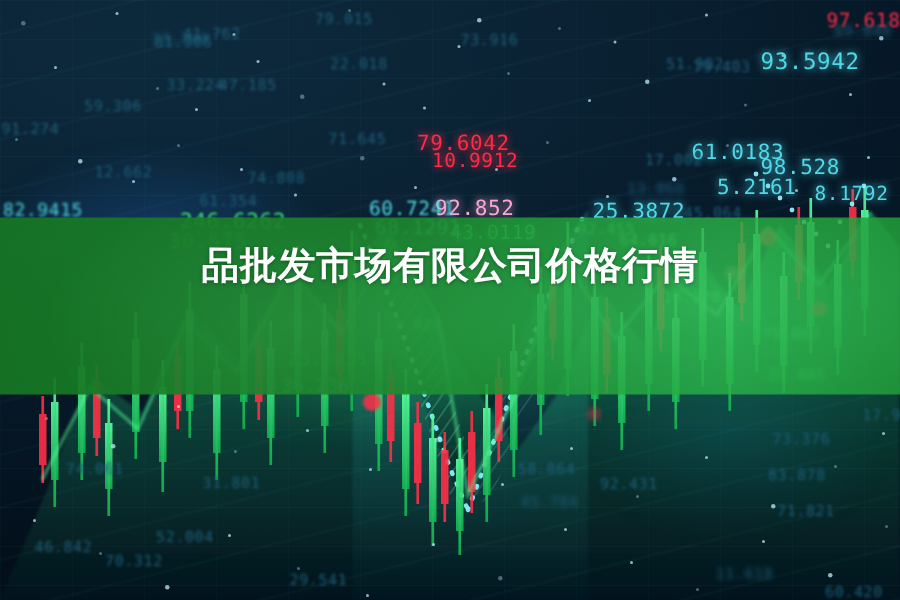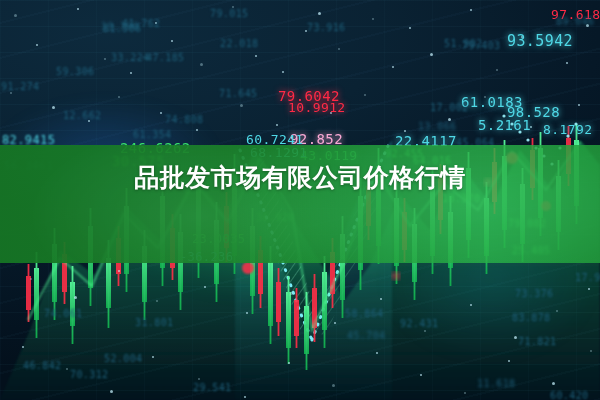--- a/index.html
+++ b/index.html
@@ -415,21 +415,21 @@
       <span class="num cy glow" style="left: 461px; top: 94px; font-size: 14px;">61.0183</span>
       <span class="num cy glow" style="left: 507px; top: 104px; font-size: 14px;">98.528</span>
       <span class="num cy glow" style="left: 478px; top: 117px; font-size: 14px;">5.2161</span>
       <span class="num cy glow" style="left: 543px; top: 122px; font-size: 13px;">8.1792</span>
       <span class="num red glow" style="left: 278px; top: 88px; font-size: 14px;">79.6042</span>
       <span class="num red glow" style="left: 288px; top: 100px; font-size: 13px; text-align: right;">10.9912</span>
       <span class="num wh glow" style="left: 290px; top: 131px; font-size: 14px;">92.852</span>
       <span class="num grn glow" style="left: 300px; top: 148px; font-size: 13px;">43.0119</span>
       <span class="num cy blur1" style="left: 246px; top: 132px; font-size: 13px;">60.7241</span>
       <span class="num cy blur1" style="left: 250px; top: 145px; font-size: 13px;">68.1291</span>
-      <span class="num cy glow" style="left: 395px; top: 133px; font-size: 14px;">22.4117</span>
+      <span class="num cy glow" style="left: 395px; top: 133px; font-size: 14px;">25.3872</span>
       <span class="num grn blur1" style="left: 120px; top: 140px; font-size: 14px;">246.6262</span>
       <span class="num grn blur2" style="left: 112px; top: 153px; font-size: 14px;">30.575</span>
       <span class="num grn blur1" style="left: 192px; top: 232px; font-size: 12px;">23.0035</span>
       <span class="num cy blur1" style="left: 180px; top: 250px; font-size: 12px;">-36.236</span>
       <span class="num cy blur2" style="left: 2px; top: 133px; font-size: 12px;">82.9415</span>
       <span class="num dim blur2" style="left: 4px; top: 159px; font-size: 11px;">56.3461</span>
       <span class="num red blur1" style="left: 551px; top: 7px; font-size: 13px;">97.618</span>
       <span class="num dim blur2" style="left: 122px; top: 18px; font-size: 10px;">41.762</span>
       <span class="num dim blur2" style="left: 210px; top: 8px; font-size: 10px;">79.015</span>
       <span class="num dim blur2" style="left: 111px; top: 52px; font-size: 10px;">33.224</span>

